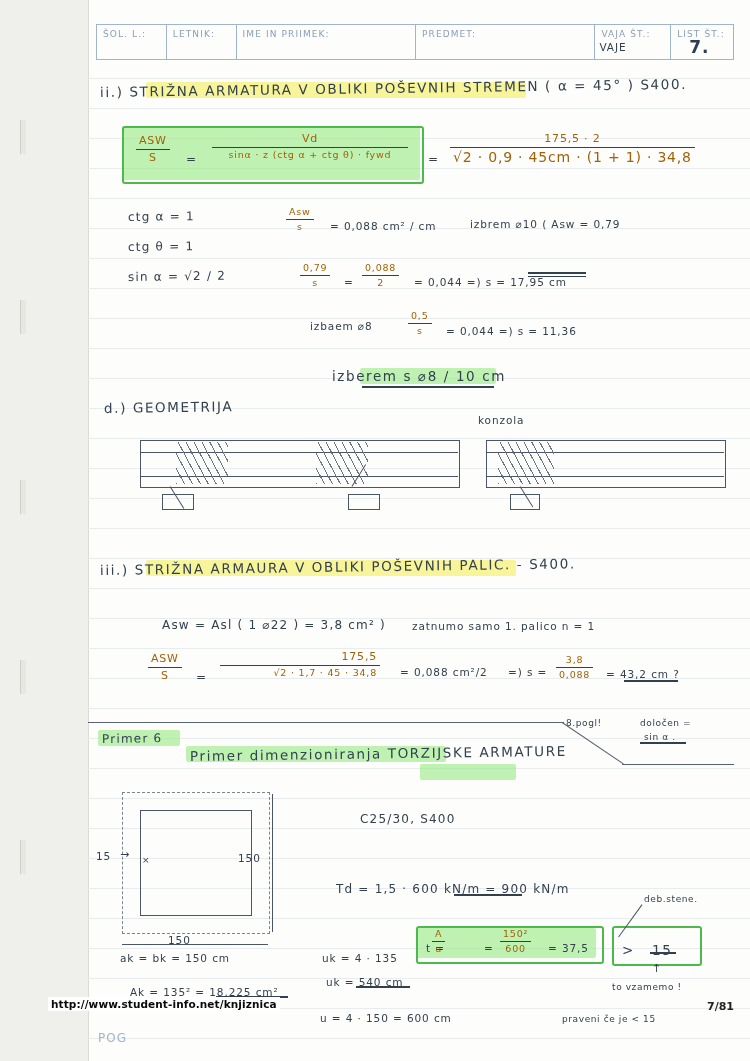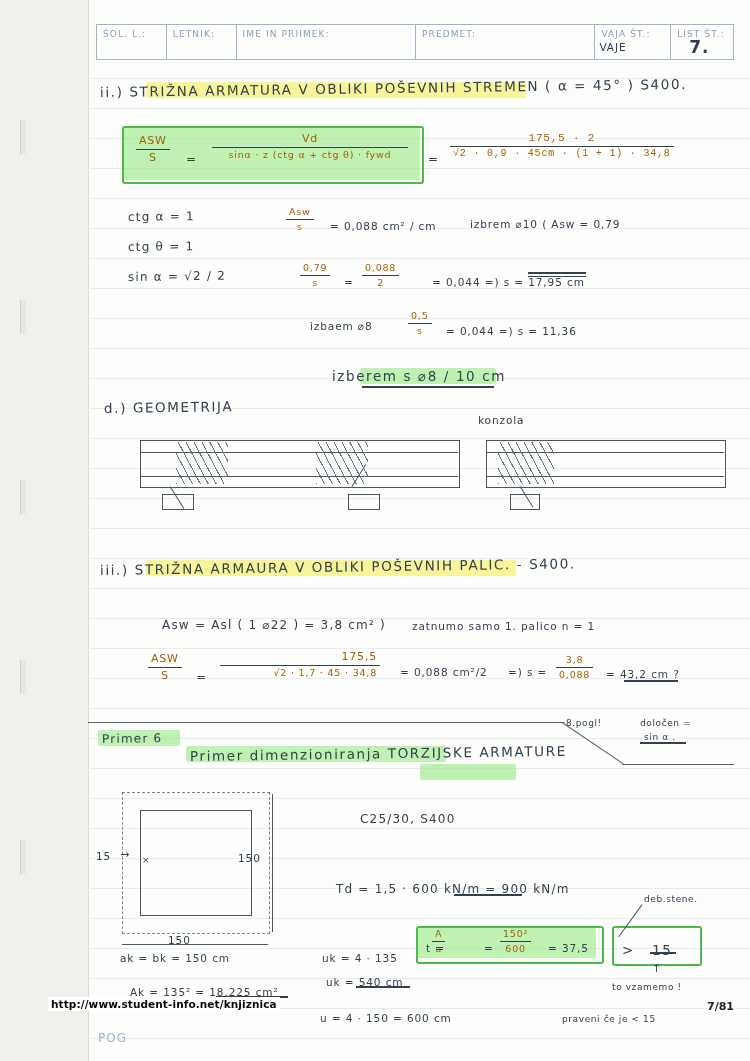--- a/index.html
+++ b/index.html
@@ -291,24 +291,24 @@
     <span class="den">S</span>
   </div>
   <div class="hw" style="left:186px; top:152px;">=</div>
   <div class="frac" style="left:212px; top:132px; min-width:196px;">
     <span class="num">Vd</span>
     <span class="bar"></span>
     <span class="den" style="font-size:9.5px;">sinα · z (ctg α + ctg θ) · fywd</span>
   </div>
 
   <div class="hw" style="left:428px; top:152px;">=</div>
-  <div class="frac" style="left:450px; top:132px; min-width:220px;font-family:Liberation Mono, monospace;">
+  <div class="frac" style="left:450px; top:132px; min-width:220px;">
     <span class="num">175,5 · 2</span>
     <span class="bar"></span>
-    <span class="den" style="font-size:10px;">√2 · 0,9 · 45cm · (1 + 1) · 34,8</span>
+    <span class="den" style="font-size:14px;">√2 · 0,9 · 45cm · (1 + 1) · 34,8</span>
   </div>
 
   <div class="hw tilt" style="left:128px; top:210px;">ctg α = 1</div>
   <div class="hw tilt" style="left:128px; top:240px;">ctg θ = 1</div>
   <div class="hw tilt" style="left:128px; top:270px;">sin α = √2 / 2</div>
 
   <div class="frac small" style="left:286px; top:206px;">
     <span class="num">Asw</span>
     <span class="bar"></span>
     <span class="den">s</span>
@@ -320,21 +320,21 @@
     <span class="num">0,79</span>
     <span class="bar"></span>
     <span class="den">s</span>
   </div>
   <div class="hw s" style="left:344px; top:276px;">=</div>
   <div class="frac small" style="left:362px; top:262px;">
     <span class="num">0,088</span>
     <span class="bar"></span>
     <span class="den">2</span>
   </div>
-  <div class="hw s" style="left:414px; top:276px;margin-left:18px;">= 0,044  =) s = 17,95 cm</div>
+  <div class="hw s" style="left:414px; top:276px;">= 0,044  =) s = 17,95 cm</div>
   <div class="underline" style="left:528px; top:272px; width:58px;"></div>
   <div class="underline dbl" style="left:528px; top:276px; width:58px;"></div>
 
   <div class="hw s" style="left:310px; top:320px;">izbaem  ⌀8</div>
   <div class="frac small" style="left:408px; top:310px;">
     <span class="num">0,5</span>
     <span class="bar"></span>
     <span class="den">s</span>
   </div>
   <div class="hw s" style="left:446px; top:325px;">= 0,044 =) s = 11,36</div>

